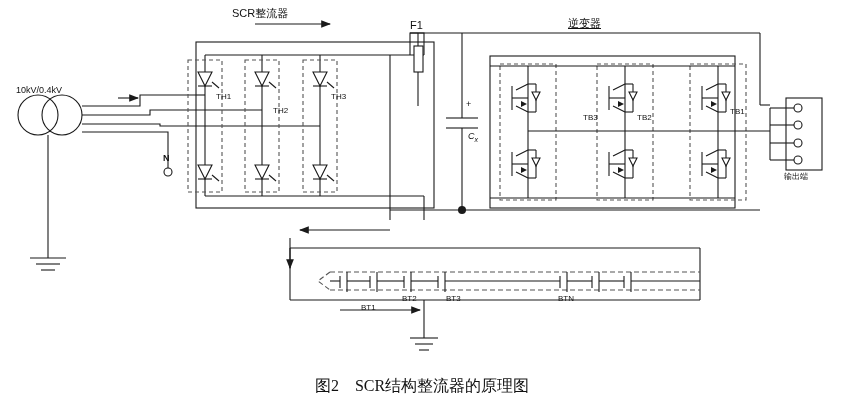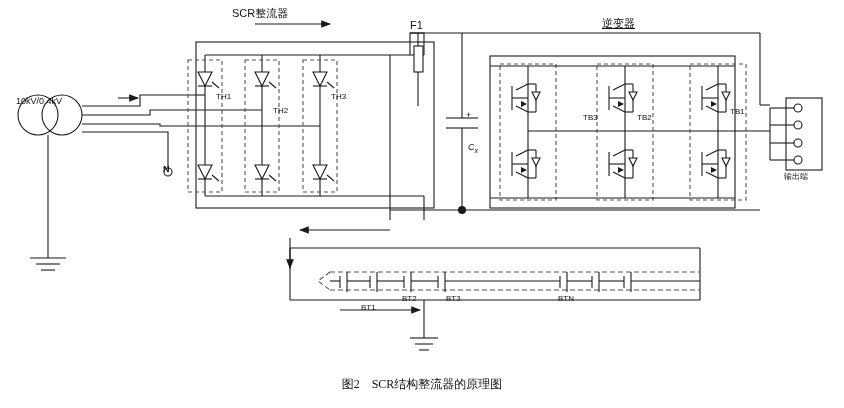--- a/index.html
+++ b/index.html
@@ -13,29 +13,29 @@
   }
   #stage{position:absolute;left:0;top:0;width:844px;height:408px;}
   svg{display:block;}
   .lbl{
     position:absolute;
     font-family:"Liberation Sans", sans-serif;
     color:#111;
     white-space:nowrap;
     line-height:1;
   }
-  .lbl-sm{font-size:9px;margin-top:11px;}
+  .lbl-sm{font-size:9px;}
   .lbl-xs{font-size:8px;}
   .lbl-md{font-size:11px;}
   .lbl-cn{font-size:11px;}
   .caption{
     position:absolute;
     left:0;right:0;
     text-align:center;
-    font-size:12px;
+    font-size:16px;
     font-family:"Liberation Serif", serif;
   }
   .italic{font-style:italic;}
   .sub{font-size:7px;vertical-align:sub;}
 </style>
 </head>
 <body>
 
 <div id="stage">
 
@@ -300,21 +300,21 @@
       <path d="M340 310 L420 310" marker-end="url(#arrHL)"></path>
       <path d="M255 24 L330 24" marker-end="url(#arrHL)"></path>
     </g>
   </g>
 </svg>
 
 <div class="lbl lbl-sm" style="left:16px;top:86px;">10kV/0.4kV</div>
 <div class="lbl lbl-sm" style="left:163px;top:154px;font-weight:bold;">N</div>
 
 <div class="lbl lbl-cn" style="left:232px;top:8px;">SCR整流器</div>
-<div class="lbl lbl-cn" style="left:602px;top:18px;text-decoration:underline;">逆变器</div>
+<div class="lbl lbl-cn" style="left:568px;top:18px;text-decoration:underline;">逆变器</div>
 
 <div class="lbl lbl-md" style="left:410px;top:20px;">F1</div>
 
 <div class="lbl lbl-sm" style="left:466px;top:100px;">+</div>
 <div class="lbl lbl-sm italic" style="left:468px;top:132px;">
   <span>C</span><span class="sub">x</span>
 </div>
 
 <div class="lbl lbl-xs" style="left:216px;top:93px;">TH1</div>
 <div class="lbl lbl-xs" style="left:273px;top:107px;">TH2</div>

